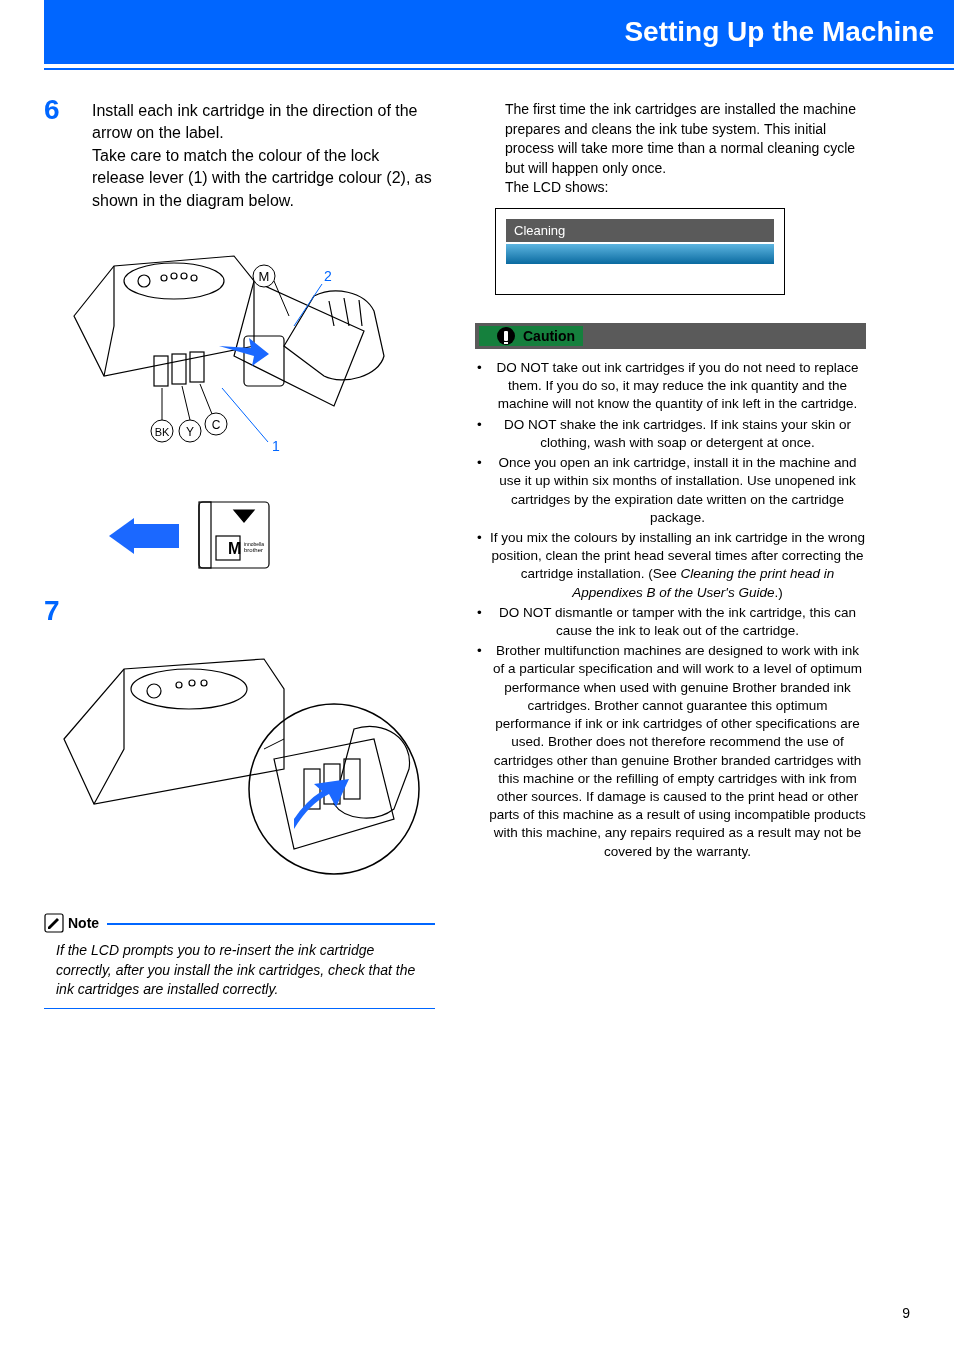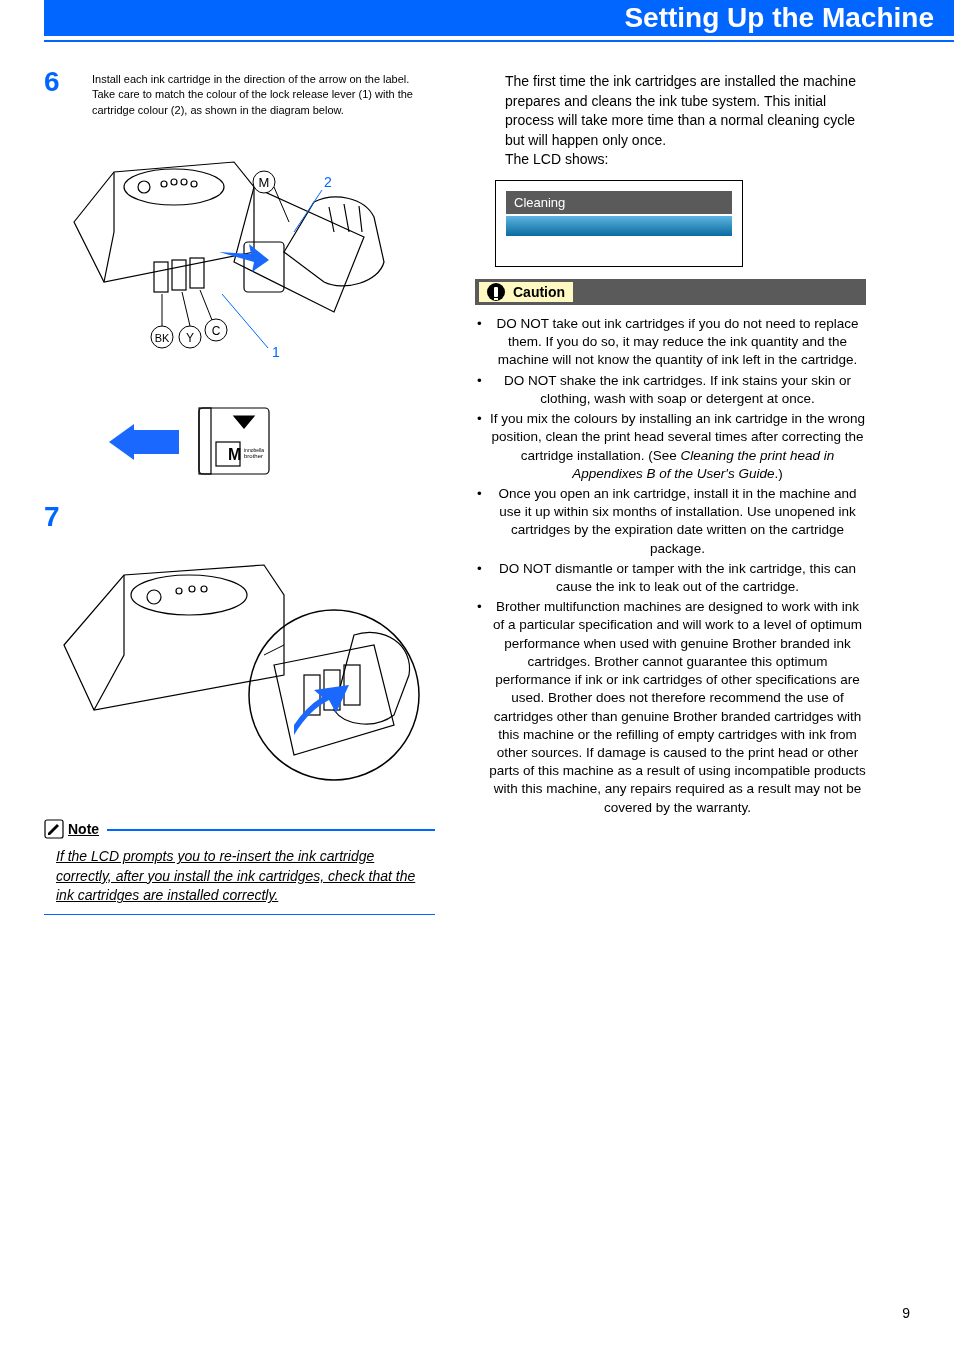--- a/index.html
+++ b/index.html
@@ -8,21 +8,21 @@
     width: 954px;
     height: 1351px;
     background: #fff;
     position: relative;
     font-size: 14px;
     color: #000;
   }
   .header-bar {
     background: #0066ff;
     width: 910px;
-    height: 36px;
+    height: 64px;
     margin-left: 44px;
     display: flex;
     align-items: center;
     justify-content: flex-end;
     padding-right: 20px;
   }
   .header-title {
     color: #fff;
     font-size: 28px;
     font-weight: bold;
@@ -56,33 +56,32 @@
     color: #0066ff;
     font-size: 28px;
     font-weight: bold;
     font-family: Arial, sans-serif;
     width: 48px;
     flex-shrink: 0;
     line-height: 1;
     margin-top: -4px;
   }
   .step-text {
-    font-size: 11px;
+    font-size: 16px;
     line-height: 1.4;
   }
   .diagram {
     margin: 14px 0 14px 10px;
   }
   .diagram svg { display: block; }
   .small-diagram {
     margin: 10px 0 18px 60px;
   }
   .note-box {
     margin: 0 0;
-    text-decoration: underline;
   }
   .note-header {
     display: flex;
     align-items: center;
   }
   .note-icon {
     width: 20px;
     height: 20px;
     margin-right: 4px;
   }
@@ -101,22 +100,22 @@
     font-style: italic;
     padding: 8px 12px;
     line-height: 1.4;
   }
   .note-bottom {
     height: 1.5px;
     background: #0066ff;
   }
   .lcd-box {
     border: 1px solid #000;
-    width: 248px;
-    margin: 10px 0 12px 20px;
+    width: 290px;
+    margin: 10px 0 28px 20px;
     padding: 10px 10px 12px 10px;
   }
   .lcd-bar1 {
     background: #5a5a5a;
     color: #fff;
     padding: 4px 8px;
     font-size: 13px;
     width: 100%;
   }
   .lcd-bar2 {
@@ -329,33 +328,33 @@
 The LCD shows:</div>
 
     <div class="lcd-box">
       <div class="lcd-bar1">Cleaning</div>
       <div class="lcd-bar2"></div>
       <div class="lcd-text">
       </div>
     </div>
 
     <div class="caution-header">
-      <div style="background:#fef9c3; display:flex; align-items:center; padding:1px 8px 1px 8px; margin-left:-2px;">
+      <div style="background:#15803d; display:flex; align-items:center; padding:1px 8px 1px 18px; margin-left:-2px;">
         <div class="caution-icon">
             <span></span>
           </div>
         <span style="font-weight:bold; font-size:14px; color:#000">Caution</span>
       </div>
     </div>
 
     <ul class="caution-list">
       <li>DO NOT take out ink cartridges if you do not need to replace them. If you do so, it may reduce the ink quantity and the machine will not know the quantity of ink left in the cartridge.</li>
       <li>DO NOT shake the ink cartridges. If ink stains your skin or clothing, wash with soap or detergent at once.</li>
+      <li>Once you open an ink cartridge, install it in the machine and use it up within six months of installation. Use unopened ink cartridges by the expiration date written on the cartridge package.</li>
       <li>If you mix the colours by installing an ink cartridge in the wrong position, clean the print head several times after correcting the cartridge installation. (See <span class="italic">Cleaning the print head in Appendixes B of the User's Guide</span>.)</li>
-      <li>Once you open an ink cartridge, install it in the machine and use it up within six months of installation. Use unopened ink cartridges by the expiration date written on the cartridge package.</li>
       <li>DO NOT dismantle or tamper with the ink cartridge, this can cause the ink to leak out of the cartridge.</li>
       <li>Brother multifunction machines are designed to work with ink of a particular specification and will work to a level of optimum performance when used with genuine Brother branded ink cartridges. Brother cannot guarantee this optimum performance if ink or ink cartridges of other specifications are used. Brother does not therefore recommend the use of cartridges other than genuine Brother branded cartridges with this machine or the refilling of empty cartridges with ink from other sources. If damage is caused to the print head or other parts of this machine as a result of using incompatible products with this machine, any repairs required as a result may not be covered by the warranty.</li>
     </ul>
 
   </div>
 
 </div>
 
 <div class="page-num">9</div>
 

